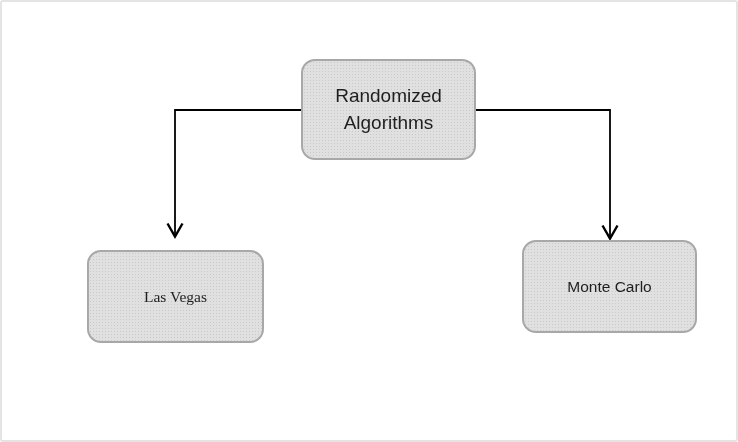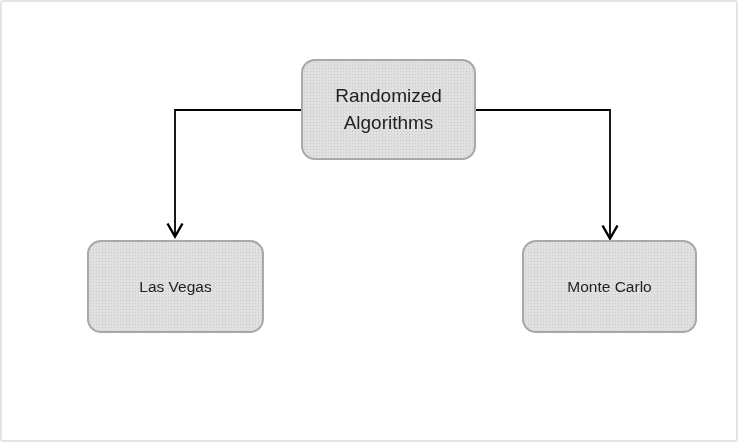--- a/index.html
+++ b/index.html
@@ -44,24 +44,25 @@
   .node-root {
     left: 299px;
     top: 57px;
     width: 175px;
     height: 101px;
     font-size: 19px;
     line-height: 1.38;
   }
   .node-las-vegas {
     left: 85px;
-    top: 238px;
+    top: 248px;
     width: 177px;
     height: 93px;
     font-size: 15.5px;
+    font-family: Liberation Serif, serif;
   }
   .node-monte-carlo {
     left: 520px;
     top: 238px;
     width: 175px;
     height: 93px;
     font-size: 15.5px;
     justify-content: flex-end;
   }
   .node-label {

